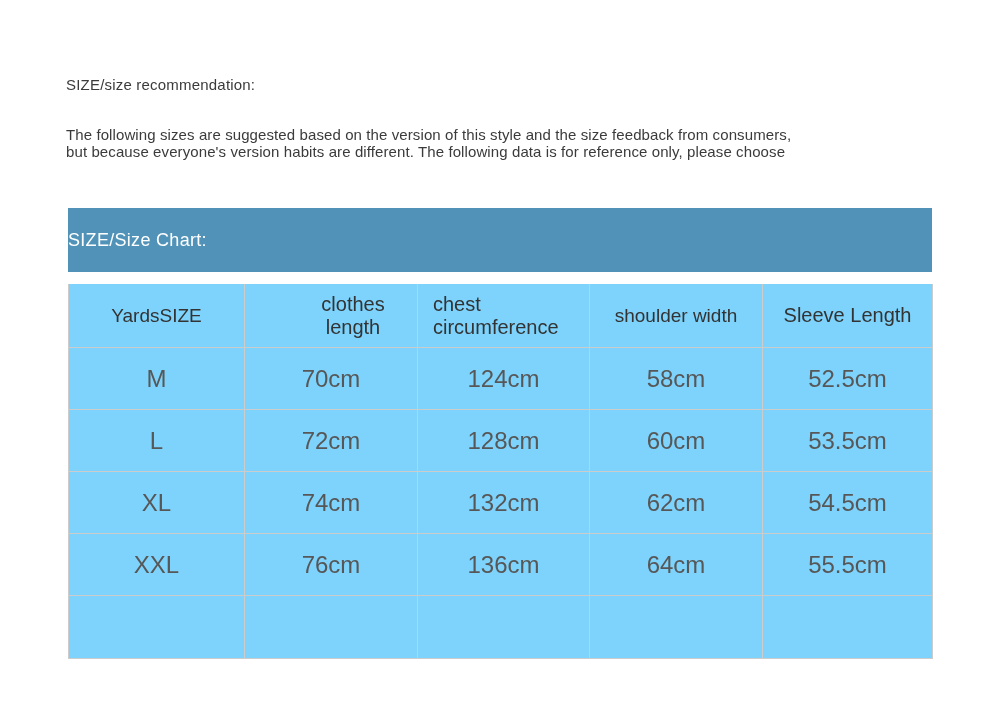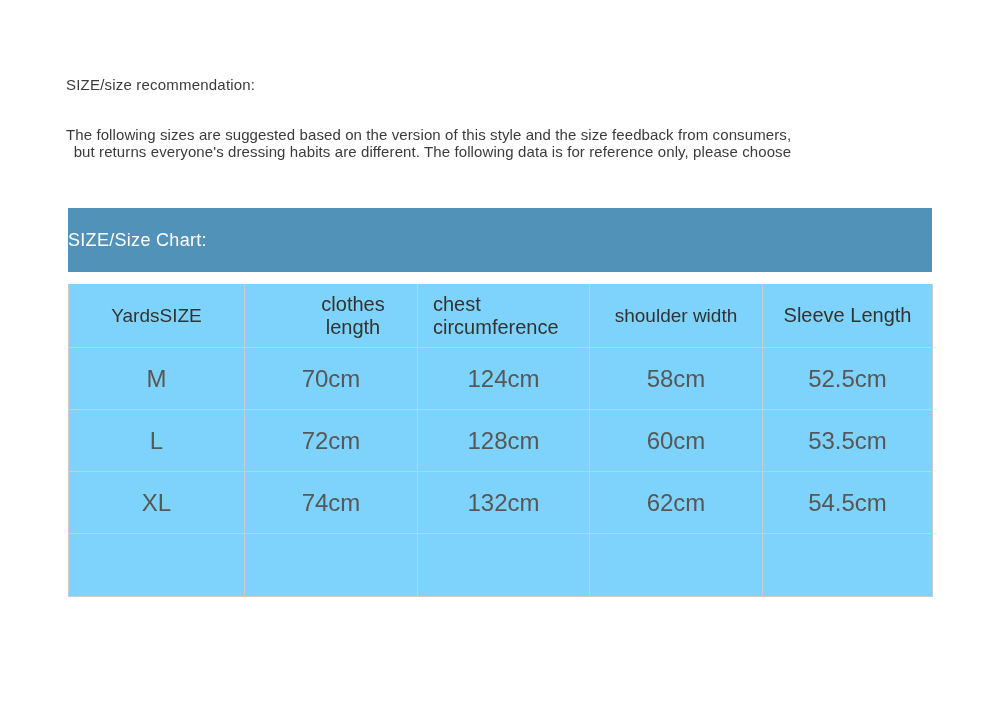--- a/index.html
+++ b/index.html
@@ -26,21 +26,20 @@
   }
   .desc {
     position: absolute;
     left: 66px;
     top: 126px;
     font-size: 15px;
     line-height: 17.4px;
     color: #3b3b3b;
     letter-spacing: 0.1px;
     white-space: nowrap;
-    text-align: right;
   }
   .chart-title-bar {
     position: absolute;
     left: 68px;
     top: 208px;
     width: 864px;
     height: 64px;
     background: #5193b8;
     display: flex;
     align-items: center;
@@ -91,21 +90,21 @@
 </style>
 </head>
 <body>
 
 <div class="page">
 
   <div class="heading">SIZE/size recommendation:</div>
 
   <div class="desc">
     <div>The following sizes are suggested based on the version of this style and the size feedback from consumers,</div>
-    <div>but returns everyone's dressing habits are different. The following data is for reference only, please choose</div>
+    <div>but because everyone's version habits are different. The following data is for reference only, please choose</div>
   </div>
 
   <div class="chart-title-bar">
     <span class="bar-label">SIZE/Size Chart:</span>
   </div>
 
   <table class="size-table">
     <colgroup>
       <col style="width:176px">
       <col style="width:173px">
@@ -137,20 +136,27 @@
         <td>60cm</td>
         <td>53.5cm</td>
       </tr>
       <tr>
         <td>XL</td>
         <td>74cm</td>
         <td>132cm</td>
         <td>62cm</td>
         <td>54.5cm</td>
       </tr>
+      <tr>
+        <td>XXL</td>
+        <td>76cm</td>
+        <td>136cm</td>
+        <td>64cm</td>
+        <td>55.5cm</td>
+      </tr>
       <tr class="empty-row">
         <td></td>
         <td></td>
         <td></td>
         <td></td>
         <td></td>
       </tr>
     </tbody>
   </table>
 

